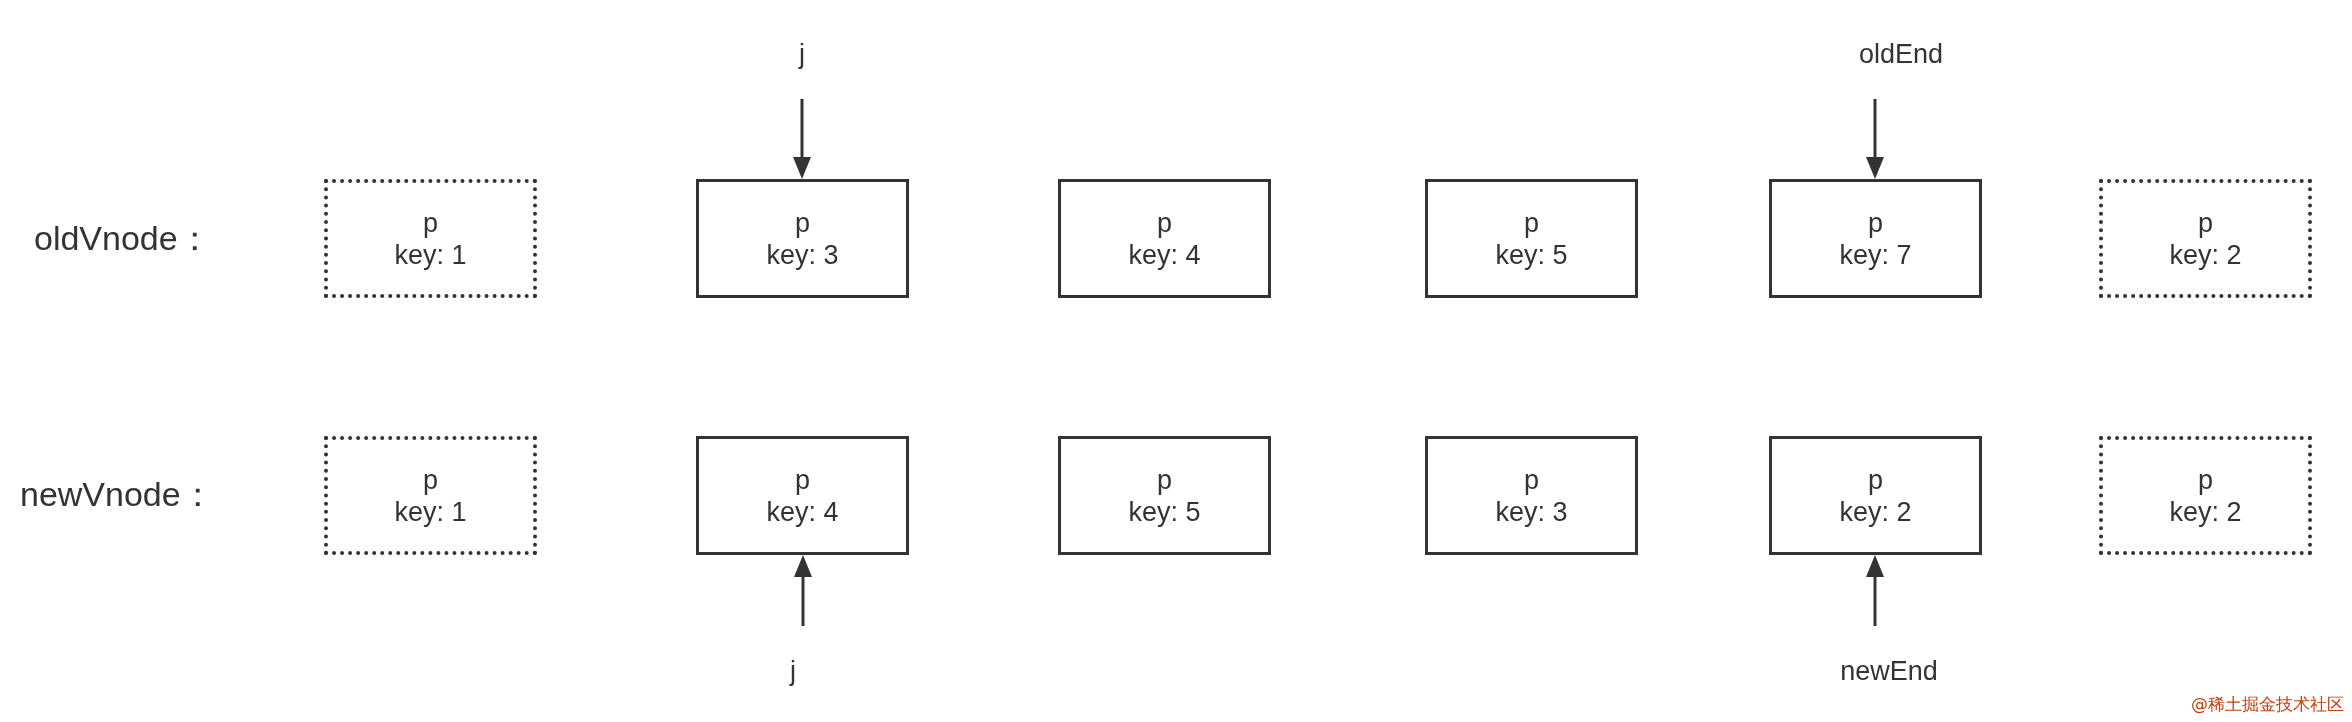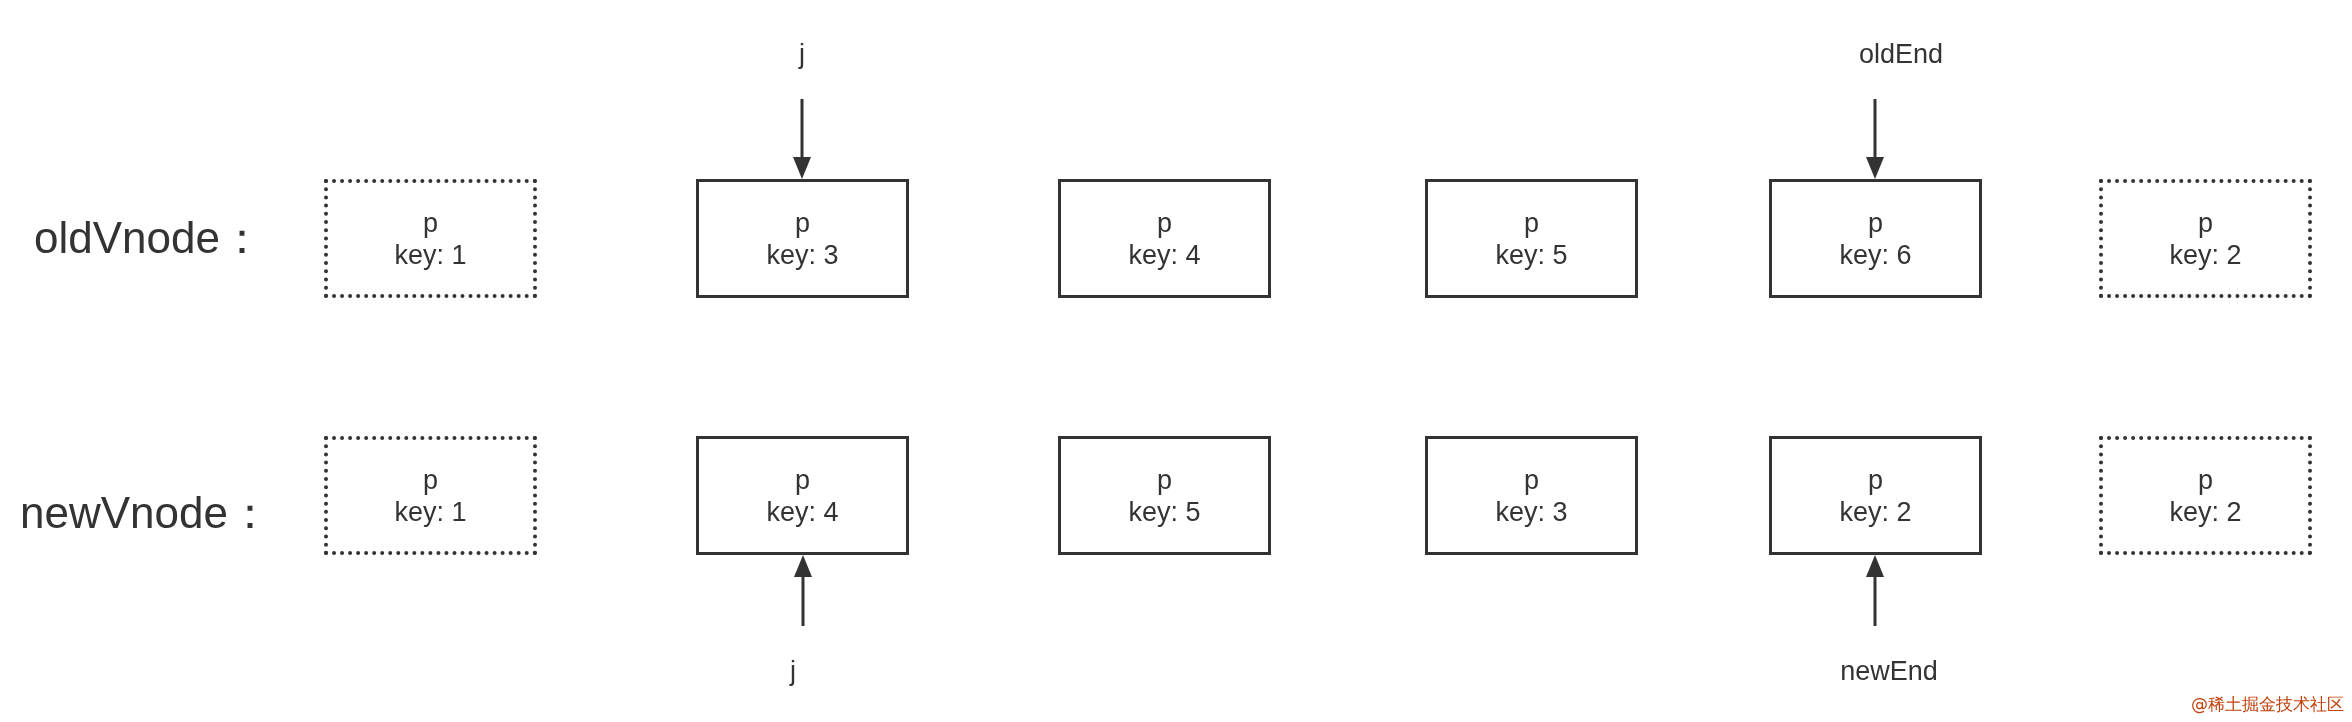--- a/index.html
+++ b/index.html
@@ -1,54 +1,54 @@
 <!DOCTYPE html>
 <html><head>
 <meta charset="utf-8">
 <style>
   html, body { margin: 0; padding: 0; background: #ffffff; }
   body { width: 2352px; height: 722px; position: relative; overflow: hidden;
          font-family: "Liberation Sans", "DejaVu Sans", sans-serif; color: #333333; }
-  .row-label { position: absolute; font-size: 44px; line-height: 40px; white-space: nowrap; }
+  .row-label { position: absolute; font-size: 34px; line-height: 40px; white-space: nowrap; }
   .node { position: absolute; box-sizing: border-box; width: 213px; height: 119px;
           display: flex; flex-direction: column; align-items: center; justify-content: center;
           font-size: 27px; line-height: 32px; background: #ffffff; }
   .node.solid { border: 3px solid #333333; }
   .node.dotted { border: 4px dotted #333333; }
   .pointer-label { position: absolute; font-size: 27px; line-height: 32px; white-space: nowrap;
                    transform: translateX(-50%); }
   svg.arrows { position: absolute; left: 0; top: 0; }
   .watermark { position: absolute; right: 8px; bottom: 6px; font-size: 17px; color: #c2410c;
                font-family: "DejaVu Sans", sans-serif; white-space: nowrap; }
 </style>
 </head>
 <body>
 
 <div class="row-label" style="left:34px; top:218px;">oldVnode：</div>
-<div class="row-label" style="left:20px; top:474px;margin-top:19px;">newVnode：</div>
+<div class="row-label" style="left:20px; top:474px;">newVnode：</div>
 
 <div class="node dotted" style="left:324px; top:179px;">
   <span>p</span>
   <span>key: 1</span>
 </div>
 <div class="node solid" style="left:696px; top:179px;">
   <span>p</span>
   <span>key: 3</span>
 </div>
 <div class="node solid" style="left:1058px; top:179px;">
   <span>p</span>
   <span>key: 4</span>
 </div>
 <div class="node solid" style="left:1425px; top:179px;">
   <span>p</span>
   <span>key: 5</span>
 </div>
 <div class="node solid" style="left:1769px; top:179px;">
   <span>p</span>
-  <span>key: 6</span>
+  <span>key: 7</span>
 </div>
 <div class="node dotted" style="left:2099px; top:179px;">
   <span>p</span>
   <span>key: 2</span>
 </div>
 
 <div class="node dotted" style="left:324px; top:436px;">
   <span>p</span>
   <span>key: 1</span>
 </div>

